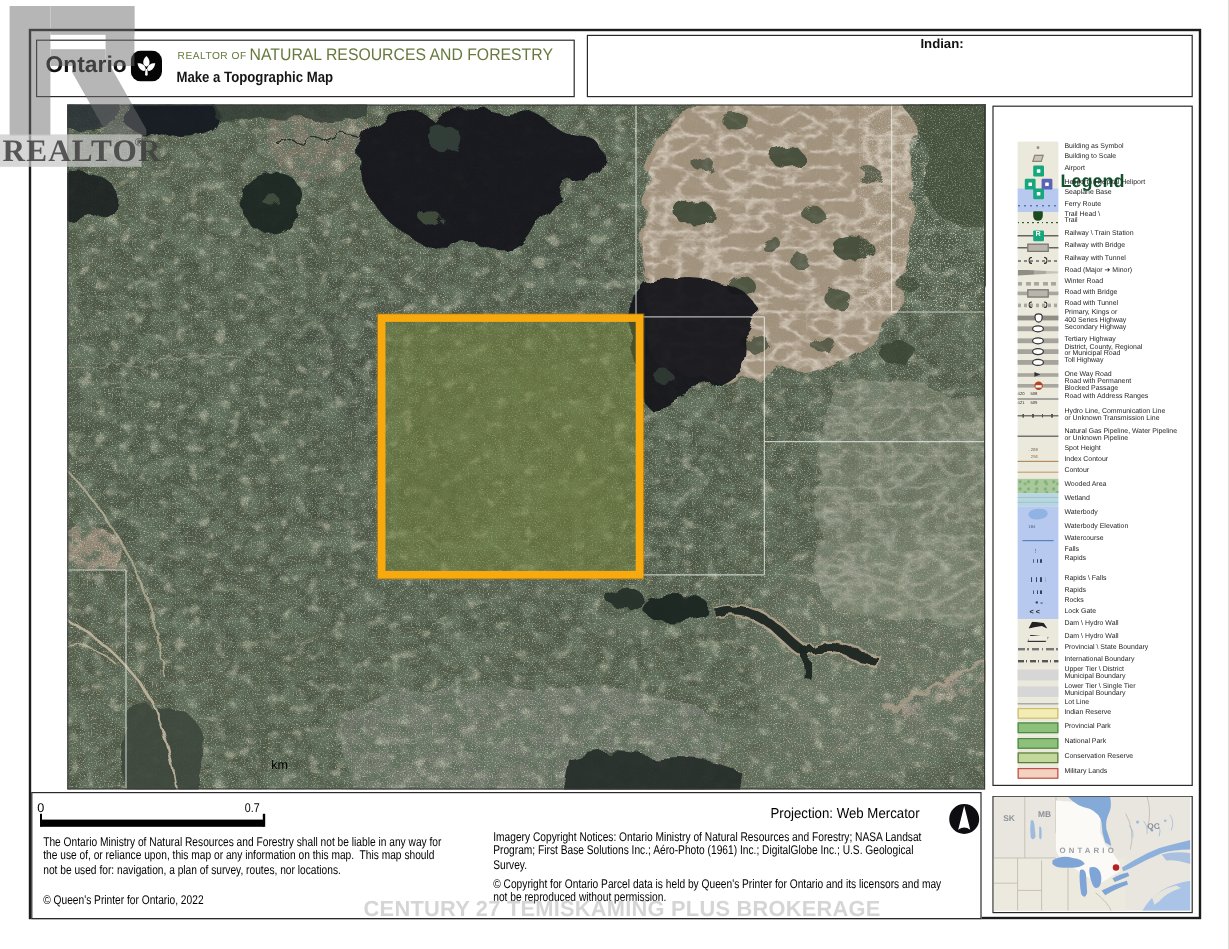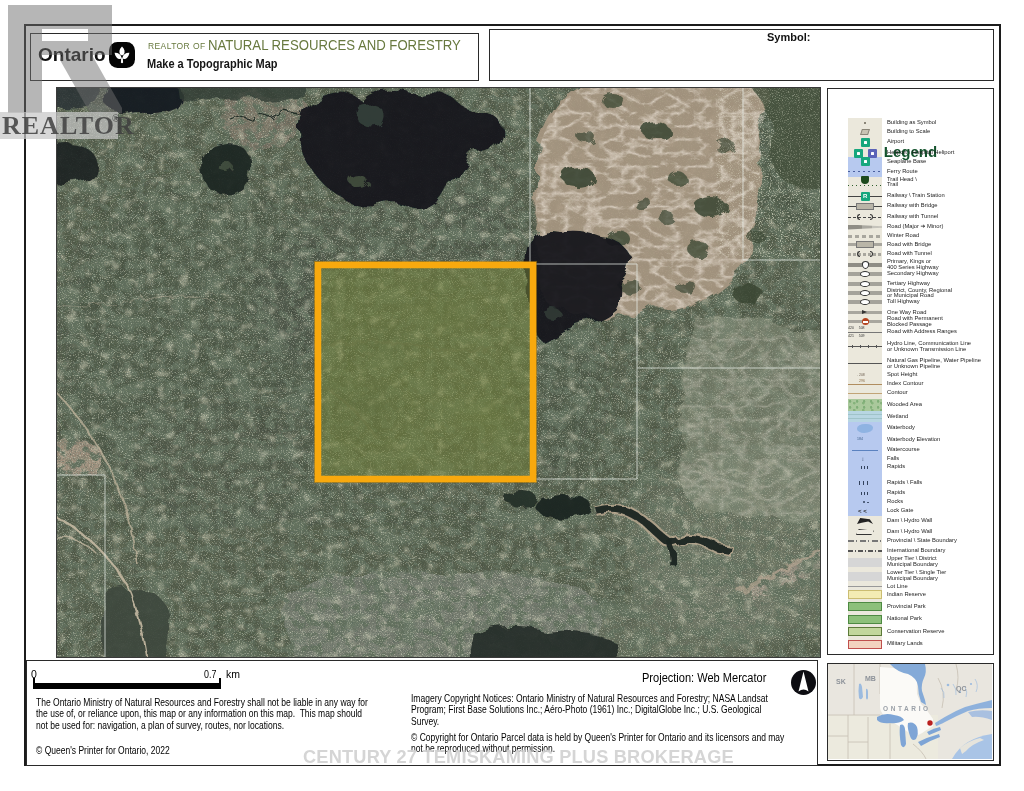--- a/index.html
+++ b/index.html
@@ -18,21 +18,21 @@
   <path d="M5.6,10.8 C9.2,10.6 11.7,12.4 12.3,14.9 L11.7,17 C9.2,17.6 6.4,15.4 5.6,10.8 Z"></path>
   <path d="M20.4,10.8 C19.6,15.4 16.8,17.6 14.3,17 L13.7,14.9 C14.3,12.4 16.8,10.6 20.4,10.8 Z"></path>
   <path d="M12.2,15.4 L13.8,15.4 L14.1,20.6 C13.7,21.3 12.3,21.3 11.9,20.6 Z"></path>
  </g>
 </svg>
 <div class="abs" style="left:148px;top:41px;font:8.5px 'Liberation Sans',sans-serif;color:#68793f;letter-spacing:0.4px;">REALTOR OF</div>
 <div class="abs" style="left:208px;top:37px;font:14px 'Liberation Sans',sans-serif;color:#68793f;transform:scaleX(0.94);transform-origin:0 0;">NATURAL RESOURCES AND FORESTRY</div>
 <div class="abs" style="left:147px;top:57px;font:bold 12.5px 'Liberation Sans',sans-serif;color:#151515;transform:scaleX(0.88);transform-origin:0 0;">Make a Topographic Map</div>
 
 <div class="abs" style="left:489px;top:29px;width:505px;height:52px;border:1.5px solid #2a2a2a;background:#fff;"></div>
-<div class="abs" style="left:767px;top:31px;font:bold 11px 'Liberation Sans',sans-serif;color:#111;">Symbol:</div>
+<div class="abs" style="left:767px;top:31px;font:bold 11px 'Liberation Sans',sans-serif;color:#111;">Indian:</div>
 
 <svg width="765" height="571" viewBox="0 0 765 571" style="position:absolute;left:56px;top:87px;">
 <defs>
 <filter id="rough" x="-15%" y="-15%" width="130%" height="130%">
  <feTurbulence type="fractalNoise" baseFrequency="0.035" numOctaves="3" seed="7"></feTurbulence>
  <feDisplacementMap in="SourceGraphic" scale="16"></feDisplacementMap>
 </filter>
 <filter id="rough2" x="-25%" y="-25%" width="150%" height="150%">
  <feTurbulence type="fractalNoise" baseFrequency="0.09" numOctaves="2" seed="3"></feTurbulence>
  <feDisplacementMap in="SourceGraphic" scale="10"></feDisplacementMap>
@@ -404,21 +404,21 @@
 <div style="position:absolute;left:59px;top:502.7px;width:105px;font:5.8px/5.8px 'Liberation Sans',sans-serif;color:#1d1d1d;">Indian Reserve</div>
 <div style="position:absolute;left:59px;top:514.7px;width:105px;font:5.8px/5.8px 'Liberation Sans',sans-serif;color:#1d1d1d;">Provincial Park</div>
 <div style="position:absolute;left:59px;top:527.2px;width:105px;font:5.8px/5.8px 'Liberation Sans',sans-serif;color:#1d1d1d;">National Park</div>
 <div style="position:absolute;left:59px;top:539.7px;width:105px;font:5.8px/5.8px 'Liberation Sans',sans-serif;color:#1d1d1d;">Conservation Reserve</div>
 <div style="position:absolute;left:59px;top:552.2px;width:105px;font:5.8px/5.8px 'Liberation Sans',sans-serif;color:#1d1d1d;">Military Lands</div>
 </div>
 
 <div class="abs" style="left:26px;top:660px;width:792px;height:106px;border:1.5px solid #2a2a2a;background:#fff;"></div>
 <div class="abs" style="left:31px;top:668px;font:10.5px 'Liberation Sans',sans-serif;color:#000;">0</div>
 <div class="abs" style="left:204px;top:668px;font:10.5px 'Liberation Sans',sans-serif;color:#000;transform:scaleX(0.85);transform-origin:0 0;">0.7</div>
-<div class="abs" style="left:226px;top:668px;font:10.5px 'Liberation Sans',sans-serif;color:#000;">km</div>
+<div class="abs" style="left:226px;top:632px;font:10.5px 'Liberation Sans',sans-serif;color:#000;">km</div>
 <svg class="abs" style="left:33px;top:678px;" width="190" height="16" viewBox="0 0 190 16">
  <rect x="1" y="5" width="186" height="6" fill="#000"></rect>
  <rect x="0" y="0" width="2" height="11" fill="#000"></rect>
  <rect x="186" y="0" width="2" height="11" fill="#000"></rect>
 </svg>
 <div class="abs" style="left:36px;top:697px;width:420px;font:10.5px/11.3px 'Liberation Sans',sans-serif;color:#000;transform:scaleX(0.81);transform-origin:0 0;">The Ontario Ministry of Natural Resources and Forestry shall not be liable in any way for the use of, or reliance upon, this map or any information on this map.&nbsp; This map should not be used for: navigation, a plan of survey, routes, nor locations.</div>
 <div class="abs" style="left:36px;top:744px;font:10.5px 'Liberation Sans',sans-serif;color:#000;transform:scaleX(0.81);transform-origin:0 0;">© Queen's Printer for Ontario, 2022</div>
 <div class="abs" style="left:411px;top:693px;width:455px;font:10.5px/11.3px 'Liberation Sans',sans-serif;color:#000;transform:scaleX(0.81);transform-origin:0 0;">Imagery Copyright Notices: Ontario Ministry of Natural Resources and Forestry; NASA Landsat Program; First Base Solutions Inc.; Aéro-Photo (1961) Inc.; DigitalGlobe Inc.; U.S. Geological Survey.</div>
 <div class="abs" style="left:411px;top:732px;width:470px;font:10.5px/11.3px 'Liberation Sans',sans-serif;color:#000;transform:scaleX(0.81);transform-origin:0 0;">© Copyright for Ontario Parcel data is held by Queen's Printer for Ontario and its licensors and may not be reproduced without permission.</div>
 <div class="abs" style="left:642px;top:671px;font:12px 'Liberation Sans',sans-serif;color:#000;transform:scaleX(0.92);transform-origin:0 0;">Projection: Web Mercator</div>

